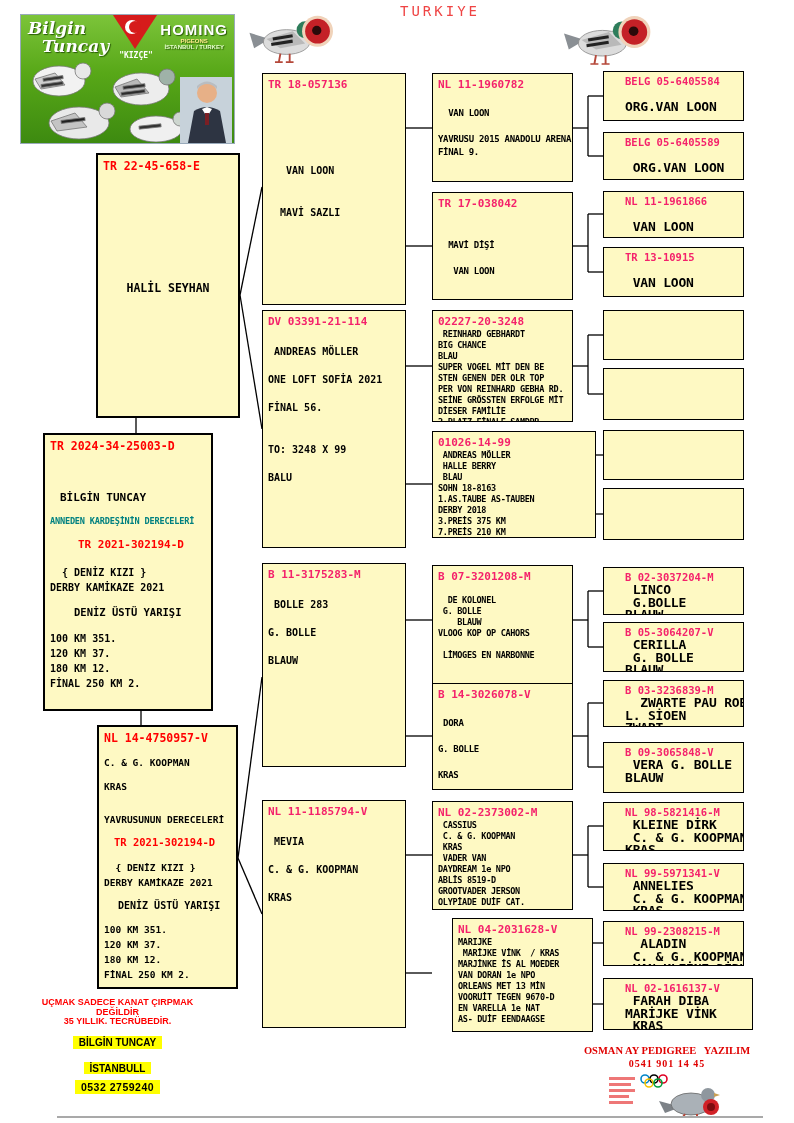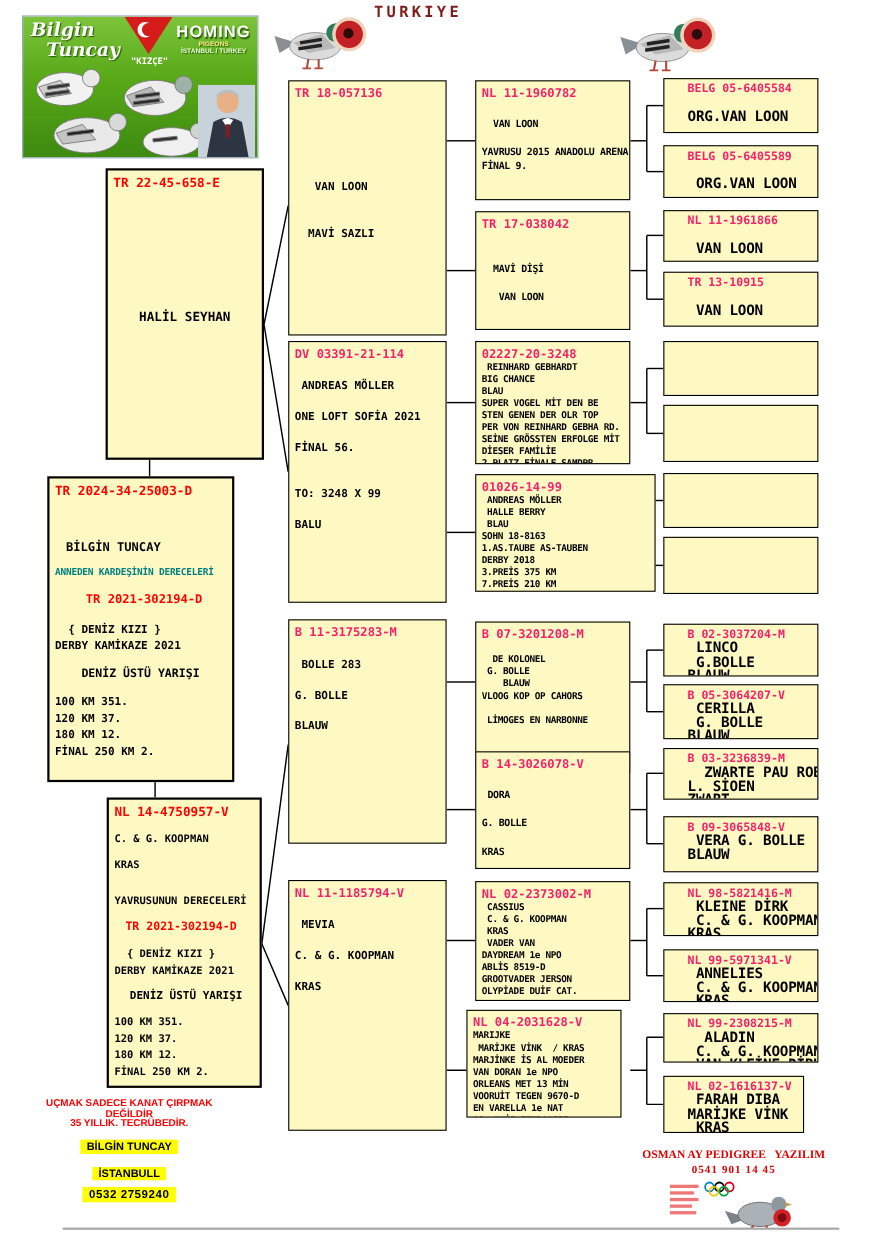--- a/index.html
+++ b/index.html
@@ -27,22 +27,22 @@
   .banner .kizce { position:absolute; left:92px; top:36px; width:46px; text-align:center;
             color:#fff; font-size:8px; font-weight:bold; }
   .banner .homing { position:absolute; right:6px; top:6px; color:#fff; font-weight:bold;
             font-size:15px; font-family:"Liberation Sans", sans-serif; letter-spacing:1px;
             text-shadow:1px 1px 1px #2a5c08; text-align:center; }
   .banner .homing-sub { font-size:6px; letter-spacing:0; color:#ffe98a; font-weight:bold; }
   .banner .homing-sub2 { font-size:6px; letter-spacing:0; color:#e8ffd0; font-weight:bold; }
   .banner svg.adbirds { position:absolute; left:0; top:28px; }
   .banner .man { position:absolute; right:2px; bottom:0; }
 
-  .title-country { position:absolute; left:340px; top:3px; width:200px; 
-            color:#7f1d1d; font-weight:bold; font-size:14px; letter-spacing:3px; }
+  .title-country { position:absolute; left:340px; top:3px; width:200px; text-align:center;
+            color:#ef4444; font-weight:normal; font-size:14px; letter-spacing:3px; }
   .title-race { position:absolute; left:332px; top:34px; width:300px; white-space:pre;
             font-weight:bold; font-size:13px; color:#000; }
   .title-race .ring-red { color:#ff0000; }
   .hdr-pigeon { position:absolute; }
 
   
   .pbox { position:absolute; border:1.6px solid #000; background:#fef9c3; padding:4px 5px;
           overflow:hidden; }
   .pbox .ring { font-weight:bold; font-size:11px; color:#f4216b; white-space:pre; }
   .pbox .pbody { font-weight:bold; font-size:10px; color:#000; white-space:pre;
@@ -360,21 +360,21 @@
         <div class="ring">NL 02-2373002-M</div>
         <div class="pbody dense"> CASSIUS
  C. &amp; G. KOOPMAN
  KRAS
  VADER VAN
 DAYDREAM 1e NPO
 ABLİS 8519-D
 GROOTVADER JERSON
 OLYPİADE DUİF CAT.</div>
       </div>
-      <div class="pbox g3" style="left: 424px; top: 918px; width: 141px; height: 98px;">
+      <div class="pbox g3" style="left: 452px; top: 918px; width: 141px; height: 114px;">
         <div class="ring">NL 04-2031628-V</div>
         <div class="pbody dense">MARIJKE
  MARİJKE VİNK  / KRAS
 MARJİNKE İS AL MOEDER
 VAN DORAN 1e NPO
 ORLEANS MET 13 MİN
 VOORUİT TEGEN 9670-D
 EN VARELLA 1e NAT
 AS- DUİF EENDAAGSE</div>
       </div>
@@ -448,21 +448,21 @@
         <div class="pbody"> ANNELIES
  C. &amp; G. KOOPMAN
  KRAS</div>
       </div>
       <div class="pbox g4" style="left: 603px; top: 921px; width: 141px; height: 45px;">
         <div class="ring">NL 99-2308215-M</div>
         <div class="pbody">  ALADIN
  C. &amp; G. KOOPMAN
  VAN KLEİNE DİRK</div>
       </div>
-      <div class="pbox g4" style="left: 603px; top: 978px; width: 128px; height: 52px;">
+      <div class="pbox g4" style="left: 603px; top: 978px; width: 150px; height: 52px;">
         <div class="ring">NL 02-1616137-V</div>
         <div class="pbody"> FARAH DIBA
 MARİJKE VİNK
  KRAS</div>
       </div>
     </div>
 
   <div class="footer-left">
     <div class="motto">UÇMAK SADECE KANAT ÇIRPMAK
 DEĞİLDİR

